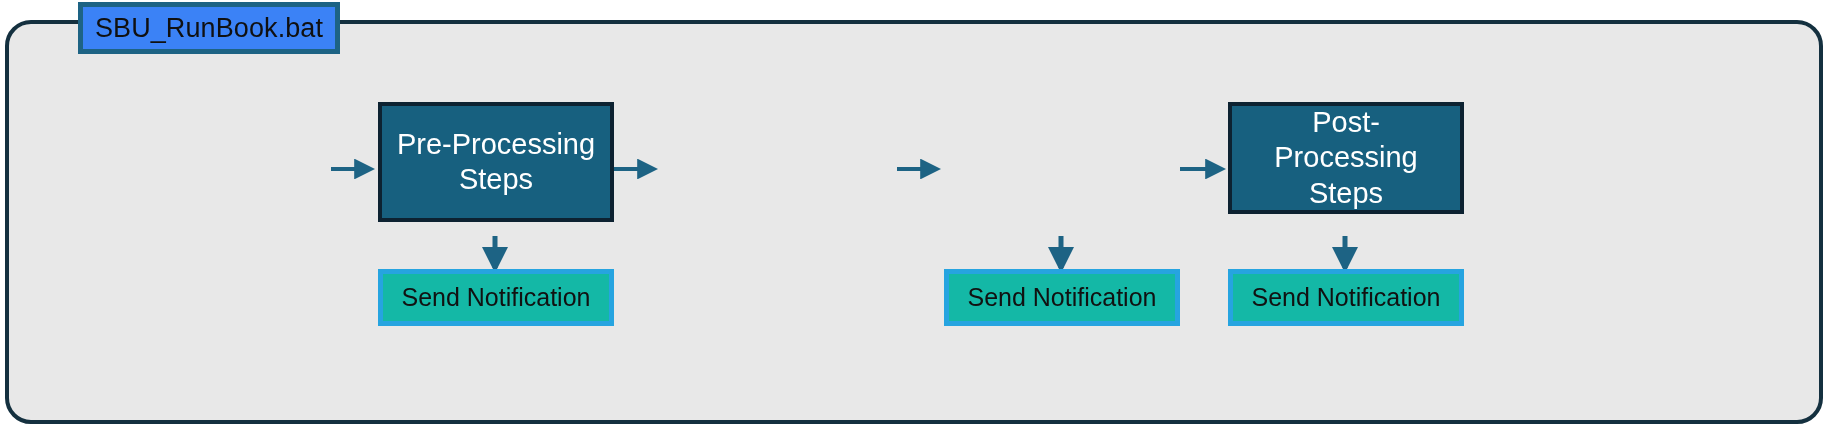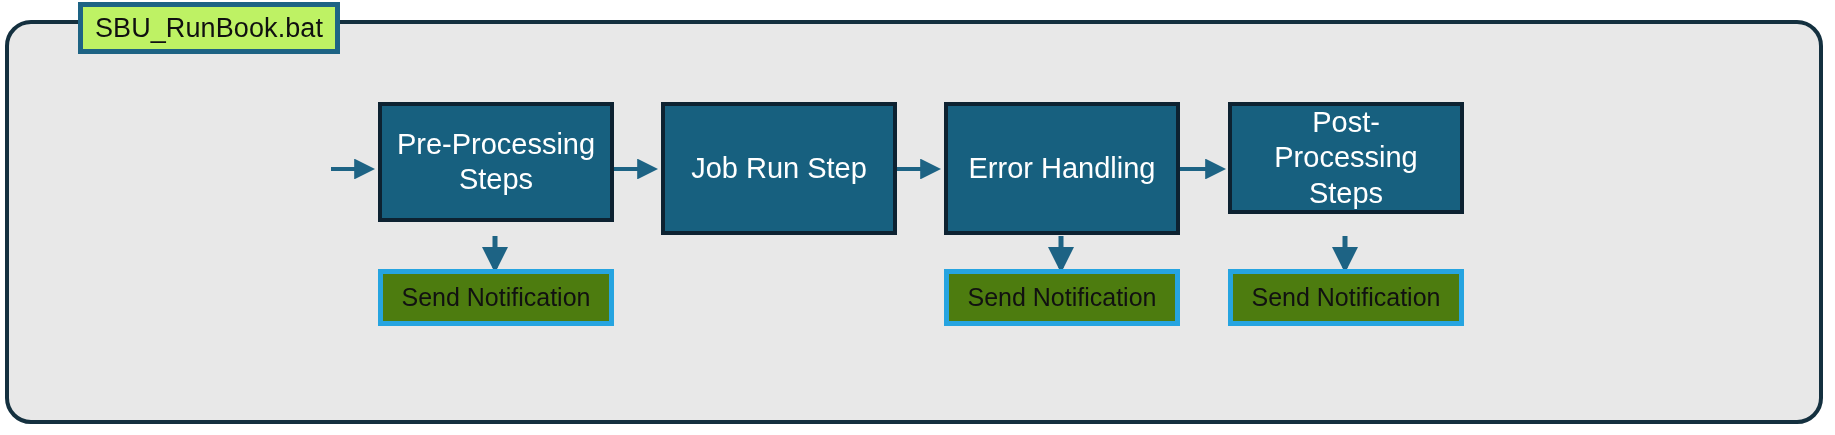--- a/index.html
+++ b/index.html
@@ -35,21 +35,21 @@
   }
 
   
   #title-tab {
     position: absolute;
     left: 78px;
     top: 2px;
     width: 262px;
     height: 52px;
     box-sizing: border-box;
-    background: #bef264;
+    background: #3b82f6;
     border: 5px solid #1d6384;
     display: flex;
     align-items: center;
     justify-content: center;
     z-index: 6;
   }
   #title-tab .tab-label {
     font-size: 27px;
     color: #101010;
     letter-spacing: 0.1px;
@@ -73,21 +73,21 @@
     font-size: 29px;
     line-height: 1.22;
     padding: 0 8px;
     white-space: pre-line;
   }
 
   
   .notify-box {
     position: absolute;
     box-sizing: border-box;
-    background: #4d7c0f;
+    background: #14b8a6;
     border: 5px solid #26a4e0;
     display: flex;
     align-items: center;
     justify-content: center;
     text-align: center;
     z-index: 4;
   }
   .notify-box .notify-label {
     color: #111111;
     font-size: 25px;
@@ -133,27 +133,21 @@
 
     <line x1="1345" y1="236" x2="1345" y2="268" stroke="#1d6384" stroke-width="5" marker-end="url(#arrowhead)"></line>
   </svg>
 
 
   <div class="process-box" style="left:378px; top:102px; width:236px; height:120px;">
     <span class="box-label">Pre-Processing
 Steps</span>
   </div>
 
-  <div class="process-box" style="left:661px; top:102px; width:236px; height:133px;">
-    <span class="box-label">Job Run Step</span>
-  </div>
 
-  <div class="process-box" style="left:944px; top:102px; width:236px; height:133px;">
-    <span class="box-label">Error Handling</span>
-  </div>
 
   <div class="process-box" style="left:1228px; top:102px; width:236px; height:112px;">
     <span class="box-label">Post-
 Processing
 Steps</span>
   </div>
 
   <div class="notify-box" style="left:378px; top:269px; width:236px; height:57px;">
     <span class="notify-label">Send Notification</span>
   </div>

